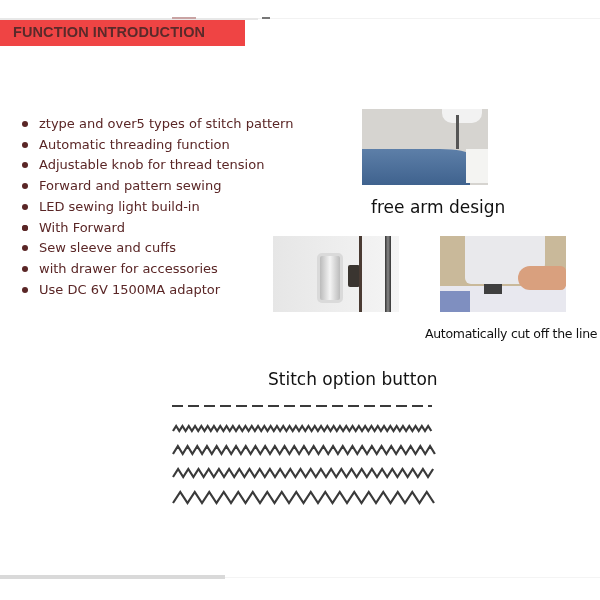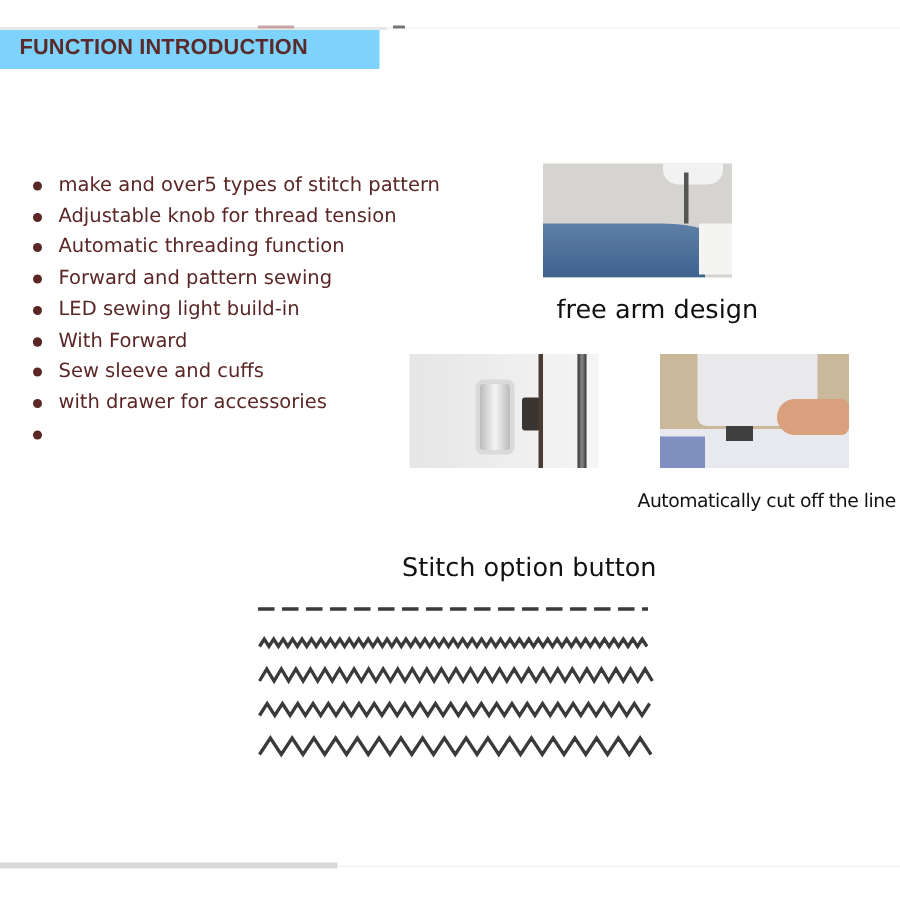--- a/index.html
+++ b/index.html
@@ -6,22 +6,23 @@
   body {
     width: 600px; height: 600px; position: relative; overflow: hidden;
     background: #ffffff;
     font-family: "Liberation Sans", sans-serif;
   }
   .topline { position: absolute; top: 18px; height: 2px; background: #e8e8e8; }
   .topline.left { left: 0; width: 258px; }
   .topline.right { left: 258px; width: 342px; background: #f2f2f2; height: 1px; }
   .topmark { position: absolute; top: 17px; height: 2px; }
   .header-band {
-    position: absolute; left: 0; top: 20px; width: 253px; height: 26px;
-    background: #7dd3fc;
+    position: absolute; left: 0; top: 20px; width: 205px; height: 26px;
+    background: #ef4444;
+    padding-left: 40px;
   }
   .header-title {
     position: absolute; left: 13px; top: 4px;
     font-size: 14.5px; font-weight: bold; color: #5a2a2a; letter-spacing: 0.1px;
     white-space: nowrap;
   }
   .features {
     position: absolute; left: 22px; top: 114px; margin: 0; padding: 0; list-style: none;
     font-family: "DejaVu Sans", sans-serif; font-size: 13px; color: #5a2626;
   }
@@ -66,30 +67,30 @@
 <div class="topline right"></div>
 <div class="topmark" style="left:172px;width:24px;background:#c9a3a3;"></div>
 <div class="topmark" style="left:262px;width:8px;background:#777;"></div>
 
 <div class="header-band">
   <span class="header-title">FUNCTION INTRODUCTION</span>
 </div>
 
 <ul class="features">
   <li><span class="bullet"></span></li>
-  <li><span>make and over5 types of stitch pattern</span></li>
+  <li><span>ztype and over5 types of stitch pattern</span></li>
+  <li><span class="bullet"></span><span>Automatic threading function</span></li>
   <li><span class="bullet"></span><span>Adjustable knob for thread tension</span></li>
-  <li><span class="bullet"></span><span>Automatic threading function</span></li>
   <li><span class="bullet"></span><span>Forward and pattern sewing</span></li>
   <li><span class="bullet"></span><span>LED sewing light build-in</span></li>
   <li><span class="bullet"></span></li>
   <li><span class="bullet"></span><span>With Forward</span></li>
   <li><span class="bullet"></span><span>Sew sleeve and cuffs</span></li>
   <li><span class="bullet"></span><span>with drawer for accessories</span></li>
-  <li><span class="bullet"></span></li>
+  <li><span class="bullet"></span><span>Use DC 6V 1500MA adaptor</span></li>
 </ul>
 
 <div class="photo p1">
   <div class="head"></div>
     <div class="needle"></div>
     <div class="fabric"></div>
     <div class="arm"></div>
 </div>
 <div class="caption" style="left:371px;top:197px;">free arm design</div>
 

